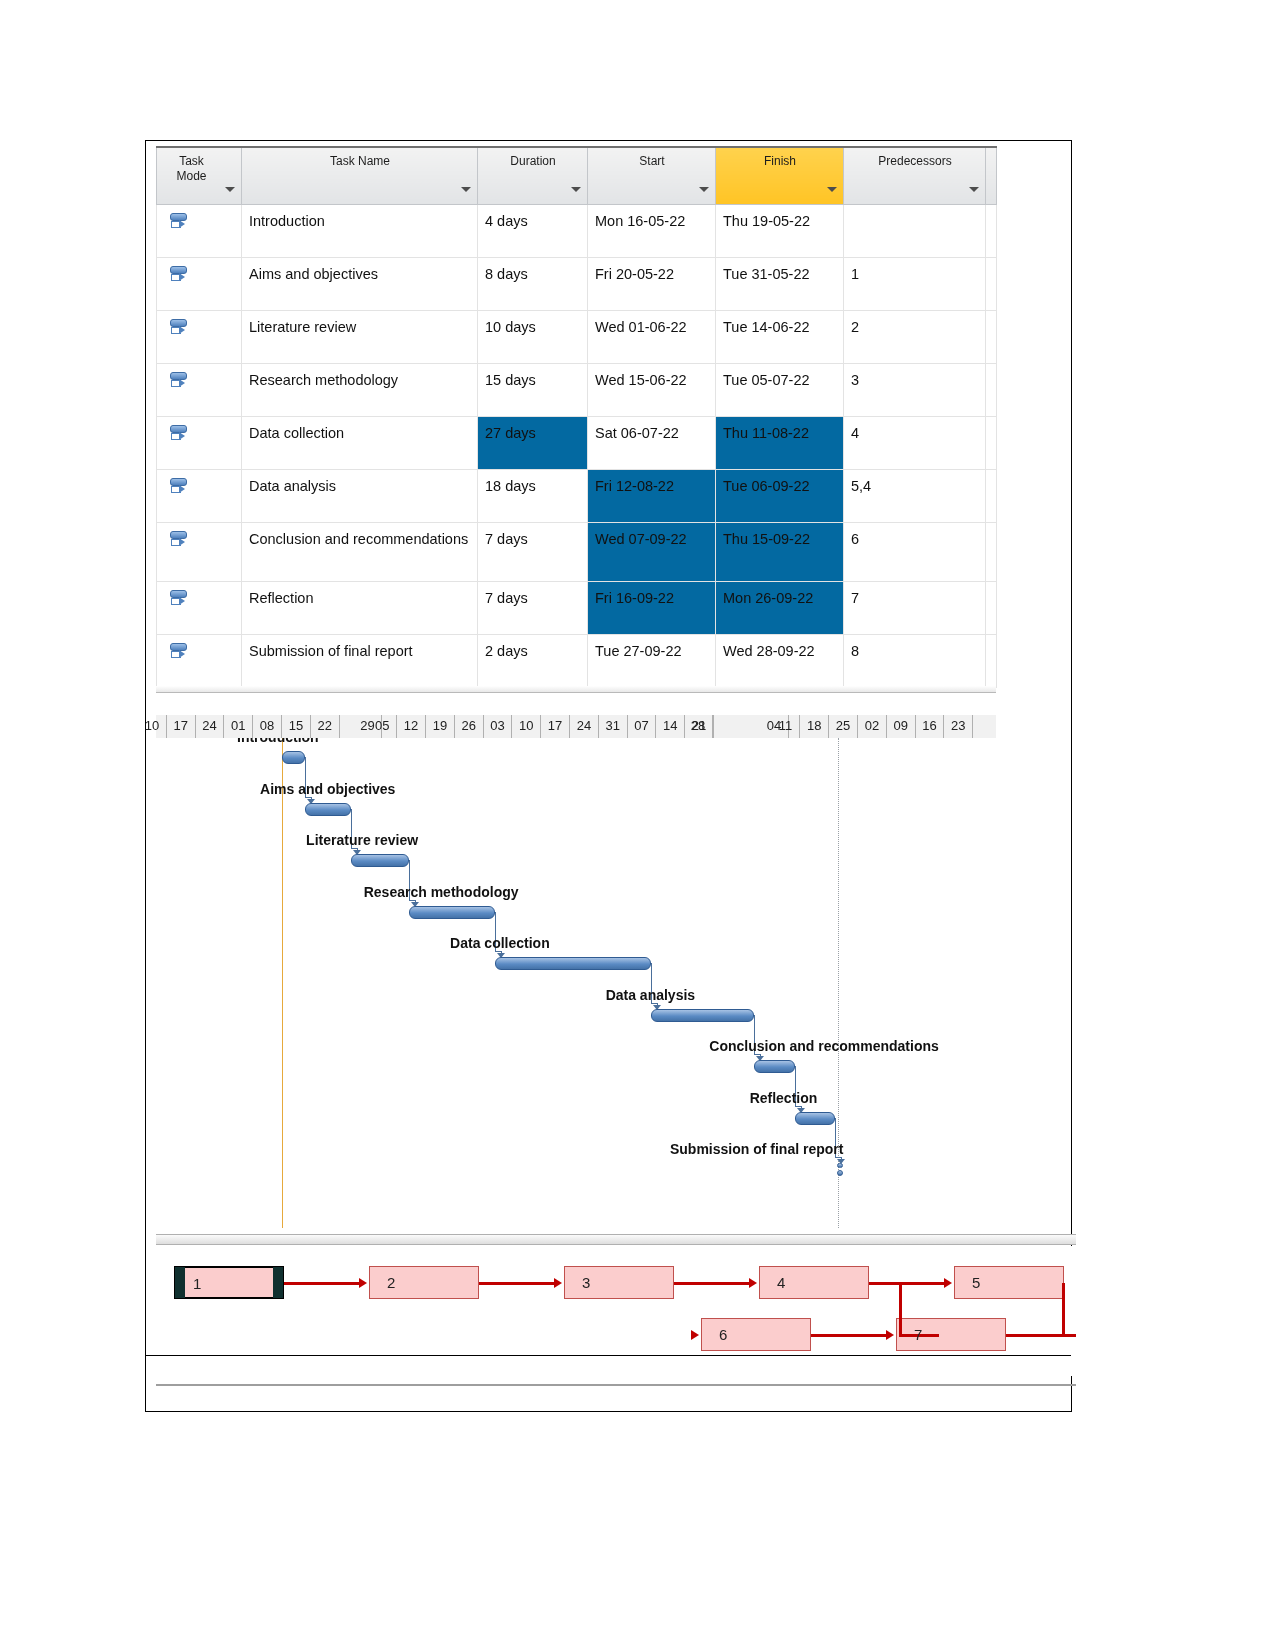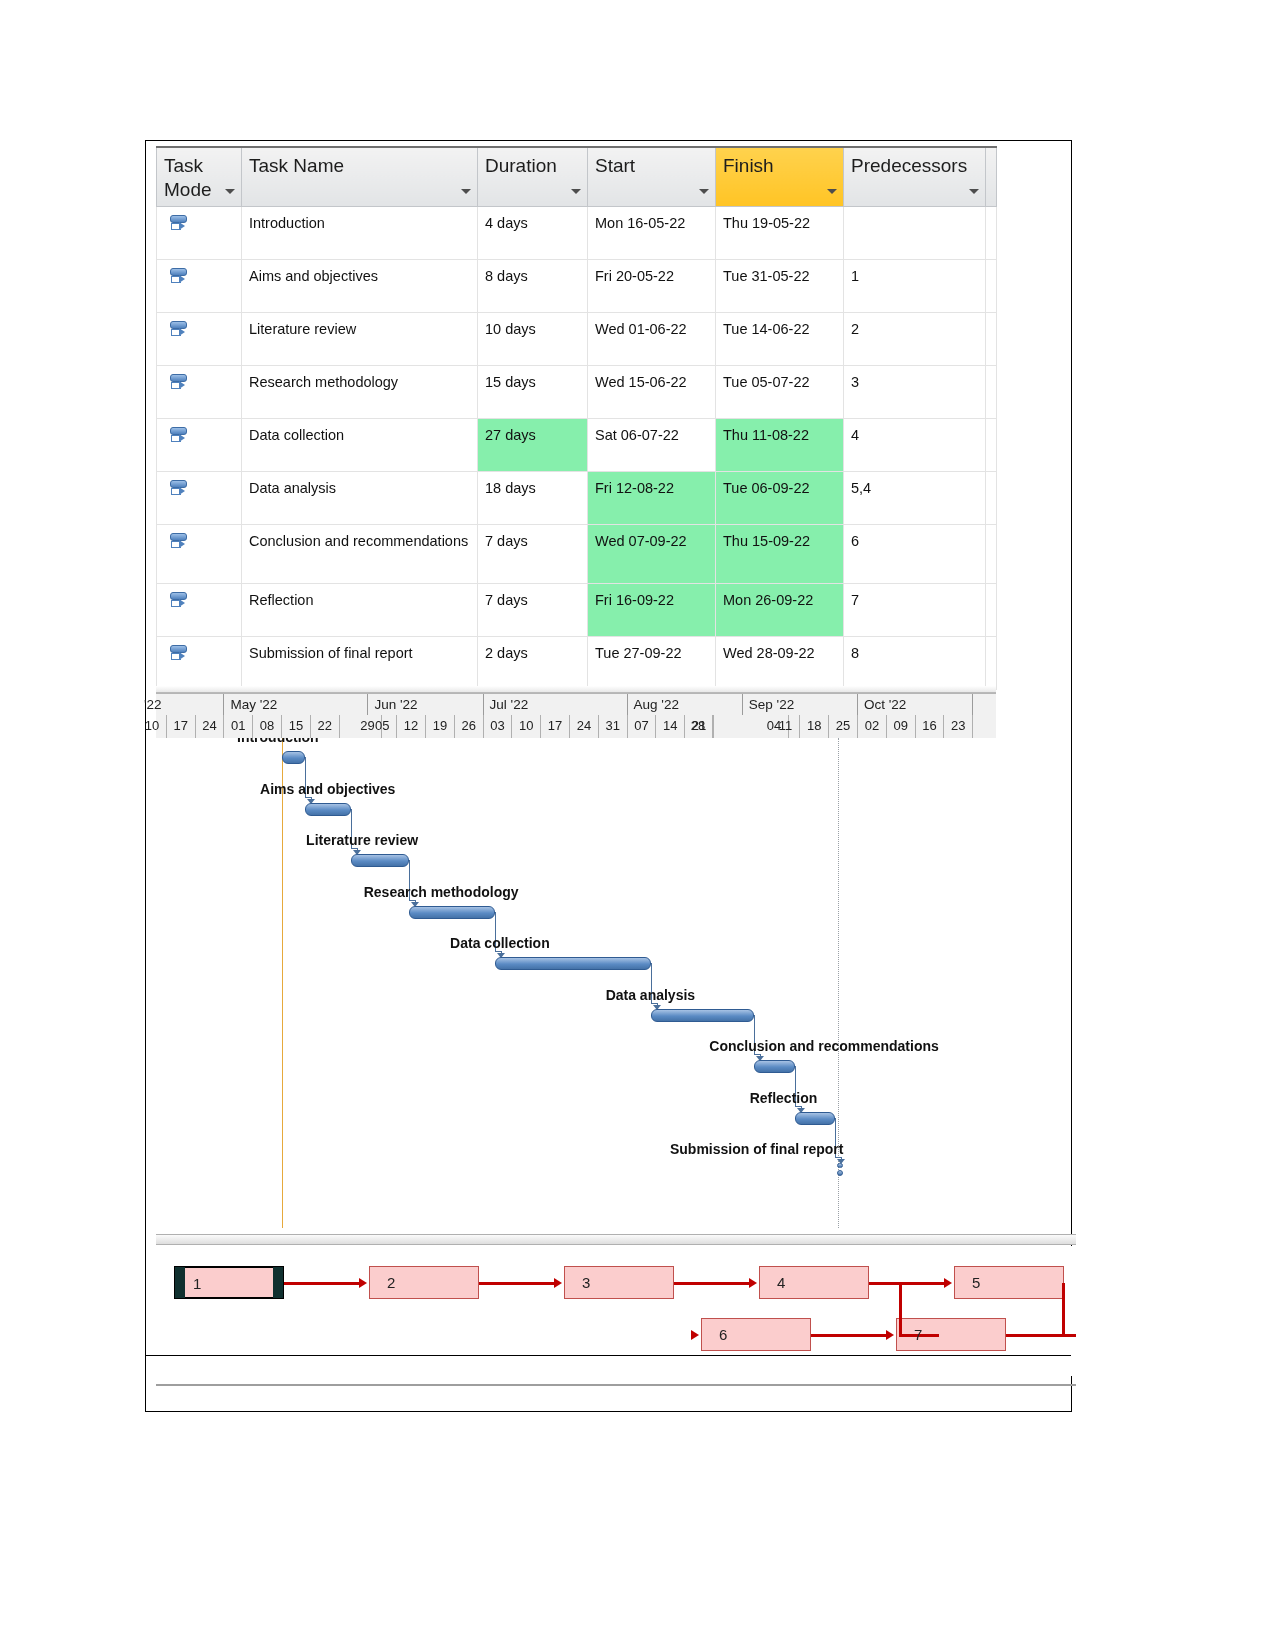--- a/index.html
+++ b/index.html
@@ -14,39 +14,39 @@
   .tbl col.c2{width:110px;}
   .tbl col.c3{width:128px;}
   .tbl col.c4{width:128px;}
   .tbl col.c5{width:142px;}
   .tbl col.c6{width:11px;}
 
   .tbl th{
     background:linear-gradient(#f2f2f2,#e2e4e6);
     border:1px solid #c3c6ca;
     border-top:2px solid #6f6f6f;
-    font-size:19px;font-weight:400;color:#1d1d1d;
-    text-align:left;vertical-align:top;
+    font-size:12px;font-weight:400;color:#1d1d1d;
+    text-align:center;vertical-align:top;
     padding:6px 6px 4px 7px;height:46px;position:relative;
     line-height:1.25;
   }
   .tbl th.finish{background:linear-gradient(#ffd24d,#ffc425);}
   .tbl th .arw{position:absolute;right:6px;bottom:12px;width:0;height:0;
     border-left:5px solid transparent;border-right:5px solid transparent;border-top:5px solid #4d4d4d;}
   .tbl th.mode{padding-right:22px;}
 
   .tbl td{
     border:1px solid #e3e3e3;
     border-top:1px solid #dfdfdf;
     font-size:14.5px;color:#111;
     padding:7px 7px 7px 7px;vertical-align:top;height:38px;
     line-height:1.3;
   }
   .tbl td.mode{text-align:left;padding-left:12px;}
-  .tbl td.sel{background:#86efac;}
+  .tbl td.sel{background:#0369a1;}
   .tbl tr.tall td{height:44px;}
 
   
   .modeicon{display:inline-block;width:20px;height:20px;position:relative;}
   .modeicon .cap{position:absolute;left:1px;top:1px;width:15px;height:6px;border-radius:3px;
     background:linear-gradient(#9dc0e8,#4f81bd);border:1px solid #3d6ca5;}
   .modeicon .ar{position:absolute;left:2px;top:9px;width:9px;height:5px;border:1px solid #4f81bd;border-right:none;}
   .modeicon .ah{position:absolute;left:10px;top:8px;width:0;height:0;
     border-top:4px solid transparent;border-bottom:4px solid transparent;border-left:6px solid #4f81bd;}
 
@@ -207,29 +207,20 @@
         <td>Tue 27-09-22</td>
         <td>Wed 28-09-22</td>
         <td>8</td>
         <td></td>
       </tr>
     </tbody>
   </table>
 
   <div class="gantt">
     <div class="gsep"></div>
-    <div class="gmonths" id="gantt-months">
-        <div class="mo" style="left: -18px; width: 86.4px;">'22</div>
-        <div class="mo" style="left: 68.4px; width: 144px;">May '22</div>
-        <div class="mo" style="left: 212.4px; width: 115.2px;">Jun '22</div>
-        <div class="mo" style="left: 327.6px; width: 144px;">Jul '22</div>
-        <div class="mo" style="left: 471.6px; width: 115.2px;">Aug '22</div>
-        <div class="mo" style="left: 586.8px; width: 115.2px;">Sep '22</div>
-        <div class="mo" style="left: 702px; width: 115.2px;">Oct '22</div>
-      </div>
     <div class="gdays" id="gantt-days">
         <div class="dy" style="left: -18px; width: 28.8px;">10</div>
         <div class="dy" style="left: 10.8px; width: 28.8px;">17</div>
         <div class="dy" style="left: 39.6px; width: 28.8px;">24</div>
         <div class="dy" style="left: 68.4px; width: 28.8px;">01</div>
         <div class="dy" style="left: 97.2px; width: 28.8px;">08</div>
         <div class="dy" style="left: 126px; width: 28.8px;">15</div>
         <div class="dy" style="left: 154.8px; width: 28.8px;">22</div>
         <div class="dy" style="left: 183.6px; width: 28.8px; margin-left: 14px;">29</div>
         <div class="dy" style="left: 212.4px; width: 28.8px;">05</div>

